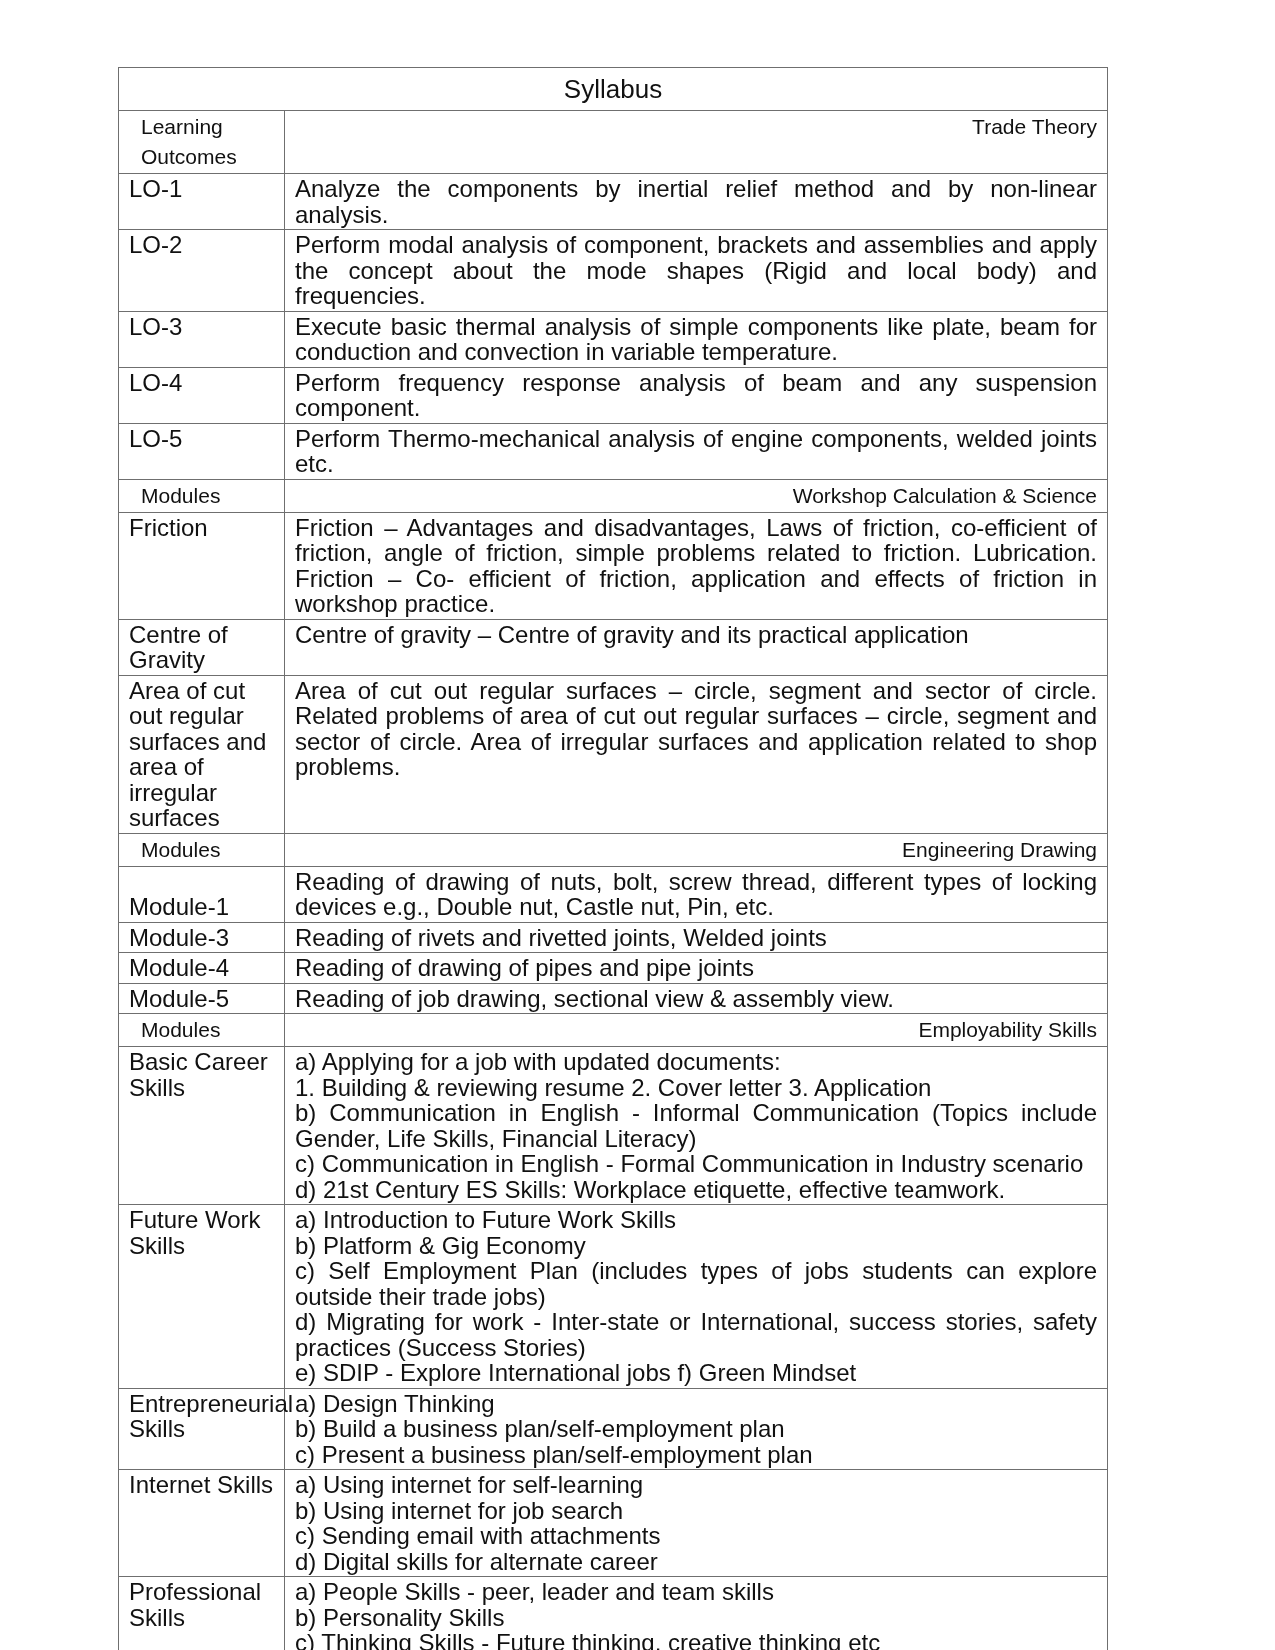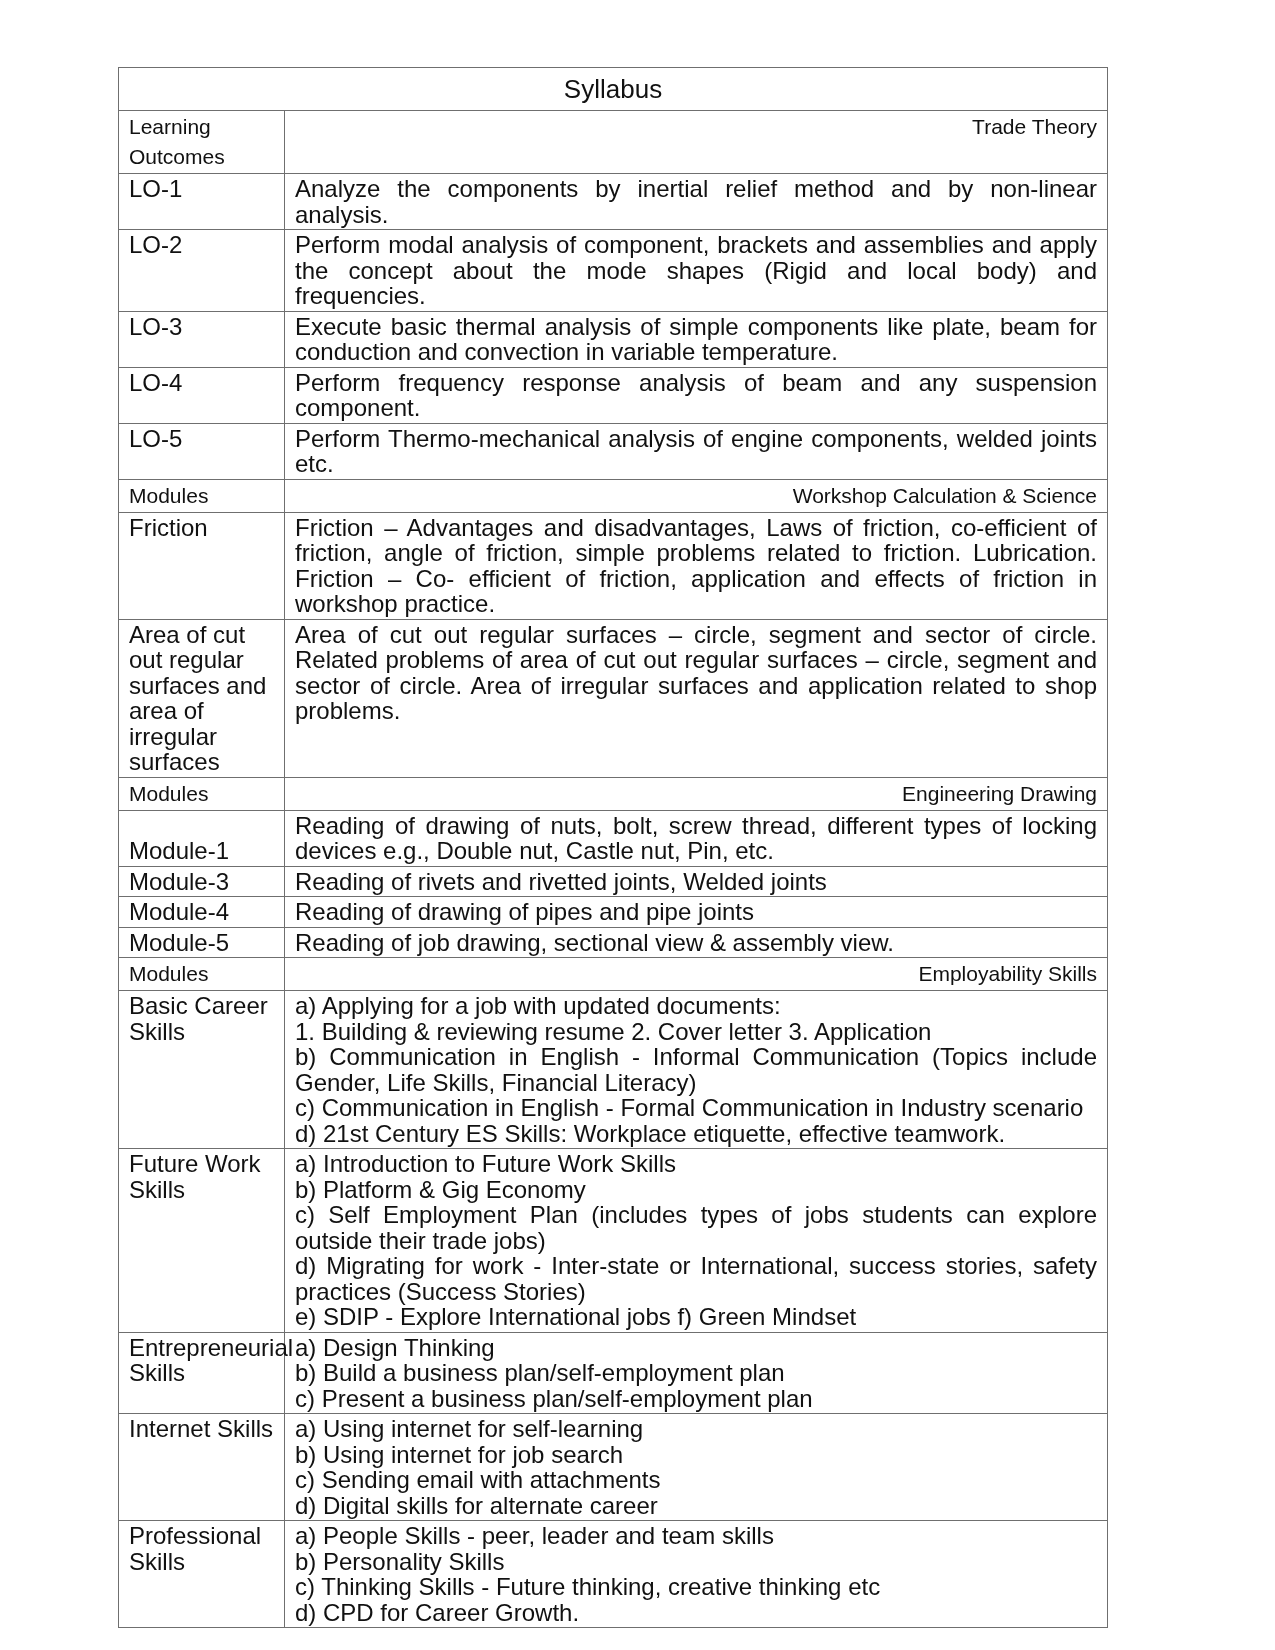--- a/index.html
+++ b/index.html
@@ -3,21 +3,21 @@
 <meta charset="utf-8">
 <style>
   html, body { margin: 0; padding: 0; background: #ffffff; }
   body { width: 1275px; height: 1650px; position: relative; font-family: "Liberation Sans", sans-serif; color: #111; }
   .page { position: absolute; left: 118px; top: 67px; width: 989px; }
   table { border-collapse: collapse; width: 989px; table-layout: fixed; }
   td { border: 1.5px solid #6f6f6f; vertical-align: top; padding: 2px 10px 2px 10px; font-size: 24px; line-height: 25.5px; }
   col.c1 { width: 166px; }
   col.c2 { width: 823px; }
   .title { text-align: center; font-size: 26px; line-height: 38px; padding: 2px 12px; font-weight: 500; }
-  .sec-left { font-size: 21px; line-height: 30px; padding: 1px 10px; }
+  .sec-left { font-size: 21px; line-height: 30px; padding: 1px 22px; }
   .sec-right { text-align: right; font-size: 21px; line-height: 30px; padding: 1px 10px; }
   .just { text-align: justify; }
   .line { display: block; }
   .bottom { vertical-align: bottom; }
 </style>
 </head>
 <body>
 
 <div class="page">
 <table>
@@ -55,20 +55,24 @@
     <td class="just">Perform Thermo-mechanical analysis of engine components, welded joints etc.</td>
   </tr>
 
   <tr>
     <td class="sec-left">Modules</td>
     <td class="sec-right">Workshop Calculation &amp; Science</td>
   </tr>
   <tr>
     <td>Friction</td>
     <td class="just">Friction – Advantages and disadvantages, Laws of friction, co-efficient of friction, angle of friction, simple problems related to friction. Lubrication. Friction – Co- efficient of friction, application and effects of friction in workshop practice.</td>
+  </tr>
+  <tr>
+    <td>Centre of Gravity</td>
+    <td class="just">Centre of gravity – Centre of gravity and its practical application</td>
   </tr>
   <tr>
     <td>Area of cut out regular surfaces and area of irregular surfaces</td>
     <td class="just">Area of cut out regular surfaces – circle, segment and sector of circle. Related problems of area of cut out regular surfaces – circle, segment and sector of circle. Area of irregular surfaces and application related to shop problems.</td>
   </tr>
 
   <tr>
     <td class="sec-left">Modules</td>
     <td class="sec-right">Engineering Drawing</td>
   </tr>

